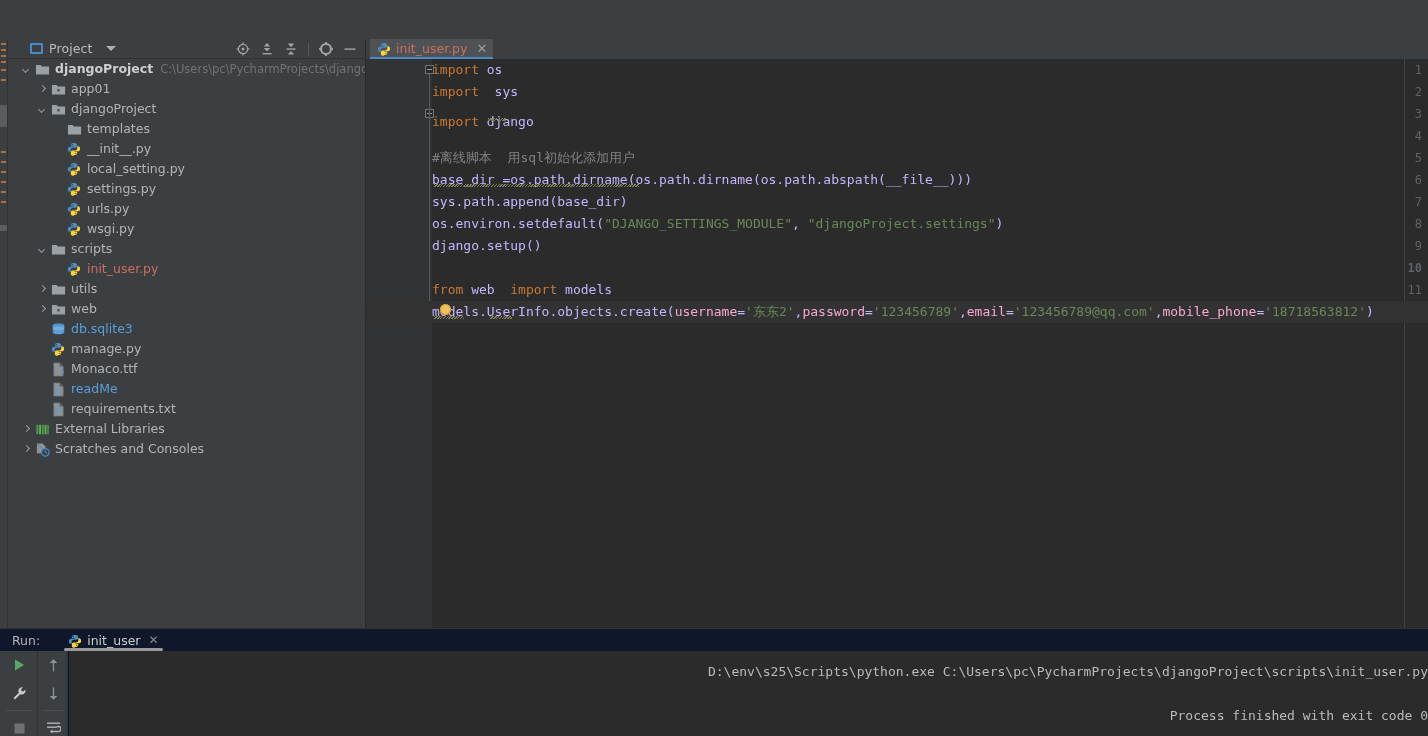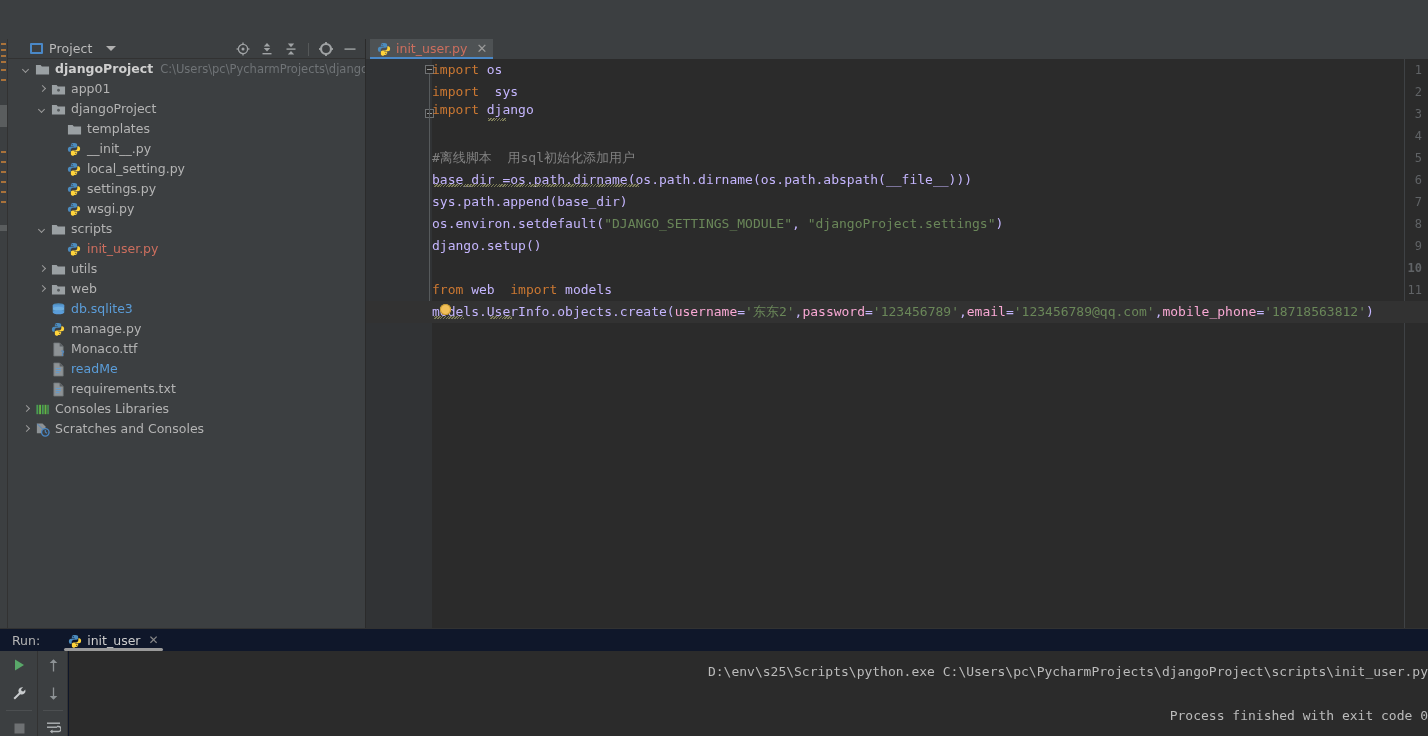--- a/index.html
+++ b/index.html
@@ -333,20 +333,28 @@
               <path d="M8.4 14.8c2 0 3.2-.6 3.2-2v-1.6H8.3v-.5h4.4c1.3 0 2.3-1 2.3-2.9s-.9-2.9-2.2-2.9h-1v2.3c0 1.4-1.2 2.5-2.6 2.5H6.4c-1.1 0-2 .9-2 2v1.9c0 1.1 1 2.1 2.9 2.1zm1.7-1.2c-.4 0-.7-.3-.7-.7s.3-.7.7-.7.7.3.7.7-.3.7-.7.7z" fill="#ffd43b"></path>
             </svg></span>
           <span class="tlabel">settings.py</span>
         </div>
         <div class="trow" style="padding-left: 46px;">
           <span class="arrow"></span>
           <span class="ticon"><svg width="14" height="14" viewBox="0 0 16 16">
               <path d="M7.6 1.2c-2 0-3.2.6-3.2 2v1.6h3.3v.5H3.3c-1.3 0-2.3 1-2.3 2.9s.9 2.9 2.2 2.9h1V9.2c0-1.4 1.2-2.5 2.6-2.5h2.8c1.1 0 2-.9 2-2V3.2c0-1.1-1-2-2.9-2zM5.9 2.4c.4 0 .7.3.7.7s-.3.7-.7.7-.7-.3-.7-.7.3-.7.7-.7z" fill="#4b8bbe"></path>
               <path d="M8.4 14.8c2 0 3.2-.6 3.2-2v-1.6H8.3v-.5h4.4c1.3 0 2.3-1 2.3-2.9s-.9-2.9-2.2-2.9h-1v2.3c0 1.4-1.2 2.5-2.6 2.5H6.4c-1.1 0-2 .9-2 2v1.9c0 1.1 1 2.1 2.9 2.1zm1.7-1.2c-.4 0-.7-.3-.7-.7s.3-.7.7-.7.7.3.7.7-.3.7-.7.7z" fill="#ffd43b"></path>
             </svg></span>
+          <span class="tlabel">urls.py</span>
+        </div>
+        <div class="trow" style="padding-left: 46px;">
+          <span class="arrow"></span>
+          <span class="ticon"><svg width="14" height="14" viewBox="0 0 16 16">
+              <path d="M7.6 1.2c-2 0-3.2.6-3.2 2v1.6h3.3v.5H3.3c-1.3 0-2.3 1-2.3 2.9s.9 2.9 2.2 2.9h1V9.2c0-1.4 1.2-2.5 2.6-2.5h2.8c1.1 0 2-.9 2-2V3.2c0-1.1-1-2-2.9-2zM5.9 2.4c.4 0 .7.3.7.7s-.3.7-.7.7-.7-.3-.7-.7.3-.7.7-.7z" fill="#4b8bbe"></path>
+              <path d="M8.4 14.8c2 0 3.2-.6 3.2-2v-1.6H8.3v-.5h4.4c1.3 0 2.3-1 2.3-2.9s-.9-2.9-2.2-2.9h-1v2.3c0 1.4-1.2 2.5-2.6 2.5H6.4c-1.1 0-2 .9-2 2v1.9c0 1.1 1 2.1 2.9 2.1zm1.7-1.2c-.4 0-.7-.3-.7-.7s.3-.7.7-.7.7.3.7.7-.3.7-.7.7z" fill="#ffd43b"></path>
+            </svg></span>
           <span class="tlabel">wsgi.py</span>
         </div>
         <div class="trow" style="padding-left: 30px;">
           <span class="arrow down"></span>
           <span class="ticon"><svg width="15" height="15" viewBox="0 0 16 16">
               <path d="M1 3.2h5l1.3 1.6H15v8.4H1z" fill="#9aa0a3"></path>
             </svg></span>
           <span class="tlabel">scripts</span>
         </div>
         <div class="trow" style="padding-left: 46px;">
@@ -424,21 +432,21 @@
         </div>
         <div class="trow" style="padding-left: 14px;">
           <span class="arrow right"></span>
           <span class="ticon"><svg width="15" height="15" viewBox="0 0 16 16">
               <rect x="1.5" y="3" width="2" height="10" fill="#499c54"></rect>
               <rect x="4.4" y="3" width="2" height="10" fill="#62b543"></rect>
               <rect x="7.3" y="3" width="2" height="10" fill="#499c54"></rect>
               <rect x="10.2" y="3" width="2" height="10" fill="#62b543"></rect>
               <rect x="13.1" y="3" width="1.6" height="10" fill="#499c54"></rect>
             </svg></span>
-          <span class="tlabel">Consoles Libraries</span>
+          <span class="tlabel">External Libraries</span>
         </div>
         <div class="trow" style="padding-left: 14px;">
           <span class="arrow right"></span>
           <span class="ticon"><svg width="15" height="15" viewBox="0 0 16 16">
               <path d="M2 1.5h6l3.2 3.2V12H2z" fill="#8d9295"></path>
               <path d="M2.5 2 L9.5 9" stroke="#4a88c7" stroke-width="1"></path>
               <circle cx="11" cy="11" r="4" fill="#3c3f41" stroke="#4a88c7" stroke-width="1.4"></circle>
               <line x1="11" y1="8.6" x2="11" y2="11" stroke="#4a88c7" stroke-width="1.2"></line>
               <line x1="11" y1="11" x2="12.8" y2="11.9" stroke="#4a88c7" stroke-width="1.2"></line>
             </svg></span>
@@ -488,21 +496,21 @@
         </div>
       <div id="fold-marks">
           <div class="foldmark" style="top: 6px; left: 59px;"></div>
           <div class="foldmark" style="top: 50px; left: 59px;"></div>
           <div class="foldline" style="left: 63px; top: 15px; height: 246px;"></div>
         </div>
       <div class="curline-bg" style="top: 242px;"></div>
         <div class="code-body" id="code-body">
           <div class="cline" style="top: 0px;"><span class="k">import</span><span class="t"> os</span></div>
           <div class="cline" style="top: 22px;"><span class="k">import</span><span class="t">  sys</span></div>
-          <div class="cline" style="top: 40px;"><span class="k">import</span><span class="t"> django</span></div>
+          <div class="cline" style="top: 52px;"><span class="k">import</span><span class="t"> django</span></div>
           <div class="cline" style="top: 66px;"></div>
           <div class="cline" style="top: 88px;"><span class="cm">#离线脚本  用sql初始化添加用户</span></div>
           <div class="cline" style="top: 132px;"><span class="t">sys.path.append(base_dir)</span></div>
           <div class="cline" style="top: 110px;"><span class="t">base_dir =os.path.dirname(os.path.dirname(os.path.abspath(__file__)))</span></div>
           <div class="cline" style="top: 154px;"><span class="t">os.environ.setdefault(</span><span class="s">"DJANGO_SETTINGS_MODULE"</span><span class="t">, </span><span class="s">"djangoProject.settings"</span><span class="t">)</span></div>
           <div class="cline" style="top: 176px;"><span class="t">django.setup()</span></div>
           <div class="cline" style="top: 198px;"></div>
           <div class="cline" style="top: 220px;"><span class="k">from</span><span class="t"> web  </span><span class="k">import</span><span class="t"> models</span></div>
           <div class="cline" style="top: 242px;"><span class="t">models.UserInfo.objects.create(</span><span class="param">username</span><span class="t">=</span><span class="s">'东东2'</span><span class="t">,</span><span class="param">password</span><span class="t">=</span><span class="s">'123456789'</span><span class="t">,</span><span class="param">email</span><span class="t">=</span><span class="s">'123456789@qq.com'</span><span class="t">,</span><span class="param">mobile_phone</span><span class="t">=</span><span class="s">'18718563812'</span><span class="t">)</span></div>
         </div>

